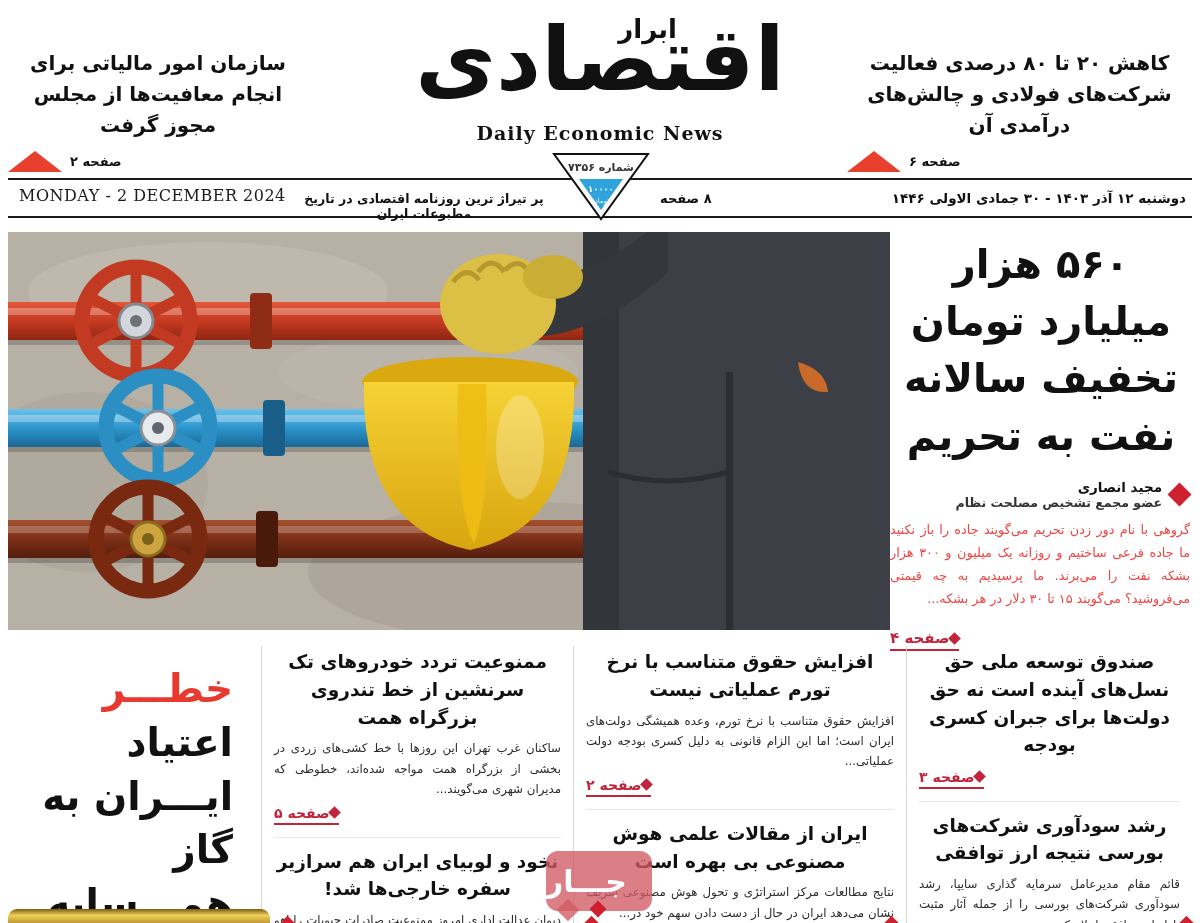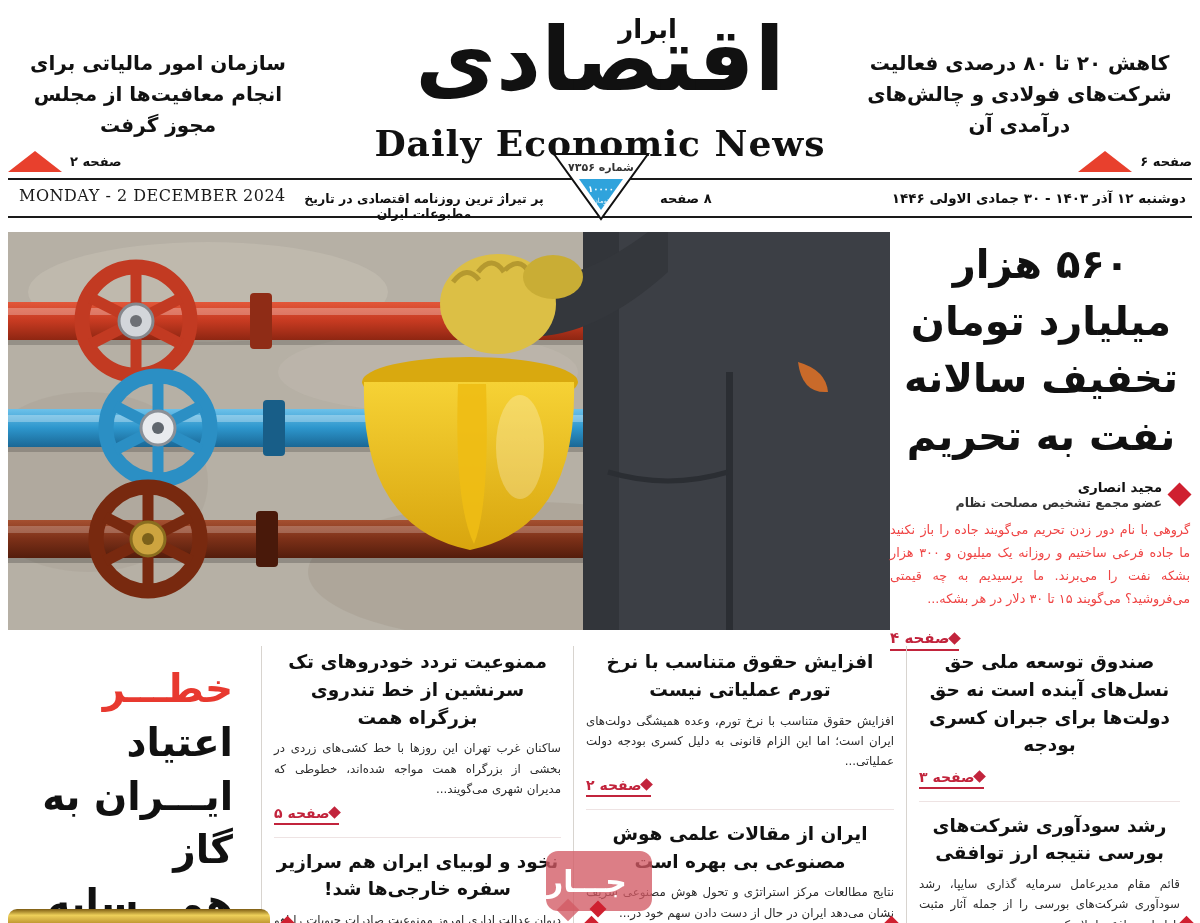--- a/index.html
+++ b/index.html
@@ -3,29 +3,29 @@
 <meta charset="utf-8">
 <style>
   html,body{margin:0;padding:0;background:#fff;}
   #page{position:relative;width:1200px;height:923px;background:#fff;overflow:hidden;
         font-family:"DejaVu Sans",sans-serif;color:#111;}
   
   .masthead{position:absolute;top:0;left:355px;width:490px;text-align:center;}
   .logo{position:relative;height:128px;direction:rtl;}
   .logo-main{font-size:88px;font-weight:bold;line-height:120px;letter-spacing:-2px;}
   .logo-top{position:absolute;top:14px;right:168px;font-size:26px;font-weight:bold;}
-  .logo-sub{font-family:"DejaVu Serif",serif;font-weight:bold;font-size:36px;margin-top:-6px;letter-spacing:1px;}
+  .logo-sub{font-family:"DejaVu Serif",serif;font-weight:bold;font-size:19px;margin-top:-6px;letter-spacing:1px;}
   
   .topstory{position:absolute;top:48px;direction:rtl;}
   .topstory h2{margin:0;font-size:20px;font-weight:bold;line-height:1.55;text-align:center;}
   .ts-left{left:8px;width:300px;}
   .ts-right{right:8px;width:345px;}
   .hlabel-row{margin-top:10px;display:flex;align-items:center;gap:8px;}
   .ts-left .hlabel-row{justify-content:flex-end;}  
-  .ts-right .hlabel-row{justify-content:flex-start;}
+  .ts-right .hlabel-row{justify-content:flex-end;}
   .hlabel{font-size:13px;font-weight:bold;color:#111;}
   .tri{width:0;height:0;border-left:27px solid transparent;border-right:27px solid transparent;border-bottom:21px solid #e8402d;}
   
   .rule{position:absolute;left:8px;right:8px;border-top:2px solid #1a1a1a;}
   .rule.r1{top:178px;} .rule.r2{top:216px;}
   .date-en{position:absolute;left:19px;top:186px;font-family:"DejaVu Serif",serif;font-size:16px;letter-spacing:.5px;color:#1a1a1a;}
   .slogan{position:absolute;left:300px;width:248px;top:191px;font-size:12.5px;font-weight:bold;direction:rtl;text-align:center;}
   .pcount{position:absolute;left:660px;top:191px;font-size:13px;font-weight:bold;direction:rtl;}
   .date-fa{position:absolute;right:14px;top:190px;font-size:13.5px;font-weight:bold;direction:rtl;}
   .badge{position:absolute;left:552px;top:152px;z-index:5;}

